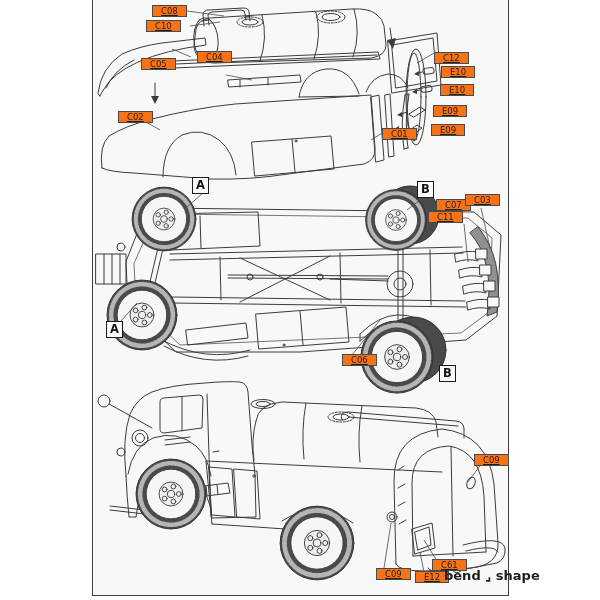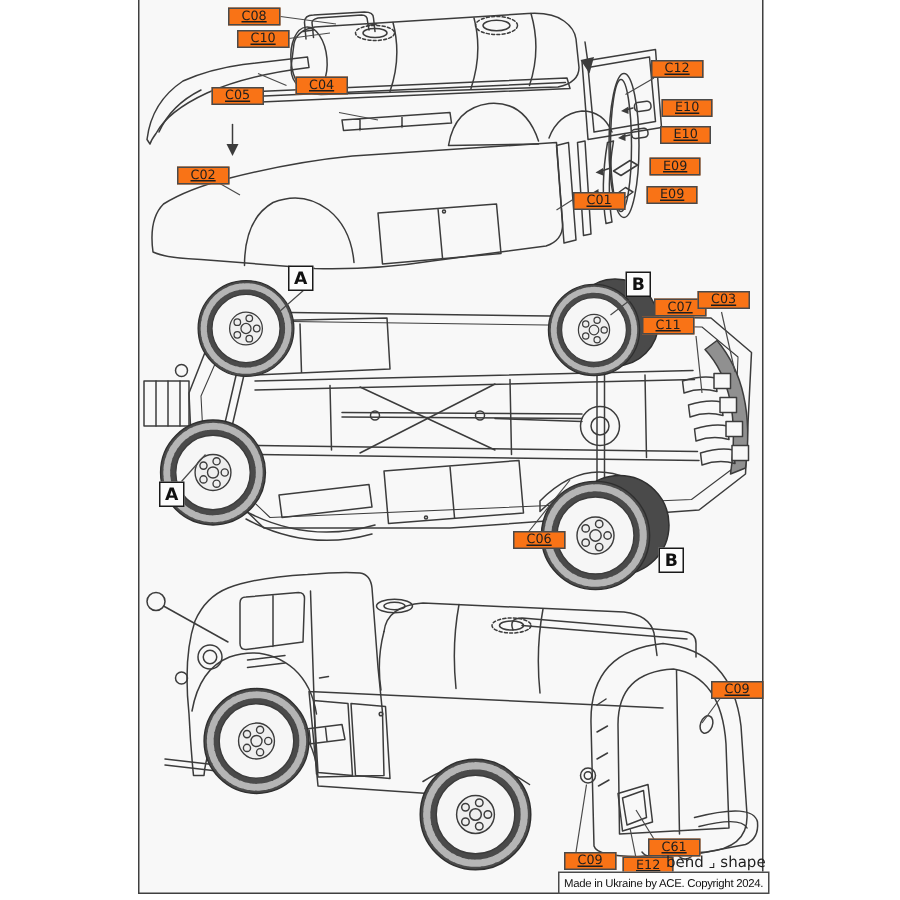--- a/index.html
+++ b/index.html
@@ -6,21 +6,21 @@
   .canvas{position:relative;width:600px;height:600px;background:#ffffff;overflow:hidden;
           font-family:"DejaVu Sans",sans-serif;}
   .page{position:absolute;left:92px;top:-2px;width:417px;height:598px;
         background:#f8f8f8;border:1px solid #3f3f3f;box-sizing:border-box;}
   svg.art{position:absolute;left:0;top:0;width:600px;height:600px;}
   .plabel{position:absolute;background:#f97316;border:1px solid #4a4a4a;color:#1e1e1e;
           font-size:8.5px;line-height:10px;padding:0 8px;white-space:nowrap;z-index:3;text-decoration:underline;}
   .marker{position:absolute;width:15px;height:15px;background:#fcfcfc;border:1.5px solid #1a1a1a;
           color:#111;font-size:11.5px;font-weight:bold;text-align:center;line-height:15px;
           box-sizing:content-box;z-index:3;}
-  .note{position:absolute;color:#1e1e1e;font-size:10px;line-height:12px;white-space:nowrap;z-index:3;}
+  .note{position:absolute;color:#1e1e1e;font-size:13px;line-height:12px;white-space:nowrap;z-index:3;font-weight:bold;}
   .copyright{position:absolute;left:372px;top:581px;border:1px solid #4a4a4a;background:#fcfcfc;
              color:#111;font-size:7.6px;line-height:13px;padding:0 3px;white-space:nowrap;
              letter-spacing:-0.2px;font-family:"Liberation Sans",sans-serif;z-index:3;}
 </style>
 </head>
 <body>
 
 <div class="canvas">
   <div class="page"></div>
 
@@ -228,39 +228,38 @@
     <g stroke="#4a4a4a" stroke-width="0.8" fill="none">
       <path d="M187,11 L224,16 M190,26 L220,22 M172,49 L191,57 M226,75 L252,80 M139,118 L160,130"></path>
       <path d="M382,133 L371,140 M436,52 L417,63"></path>
       <path d="M444,212 L428,234 M481,208 L490,248 M464,224 L468,262 M352,355 L380,320"></path>
       <path d="M203,193 L186,208 M424,197 L407,210 M121,321 L137,303"></path>
       <path d="M482,463 L468,482 M437,561 L424,540 M424,572 L420,552 M384,568 L391,523"></path>
     </g>
   </svg>
 
   <div class="plabel" style="left:152px;top:5px">C08</div>
-  <div class="plabel" style="left:158px;top:20px">C10</div>
+  <div class="plabel" style="left:146px;top:20px">C10</div>
   <div class="plabel" style="left:141px;top:58px">C05</div>
   <div class="plabel" style="left:197px;top:51px">C04</div>
   <div class="plabel" style="left:118px;top:111px">C02</div>
   <div class="plabel" style="left:382px;top:128px">C01</div>
-  <div class="plabel" style="left:434px;top:40px">C12</div>
+  <div class="plabel" style="left:434px;top:52px">C12</div>
   <div class="plabel" style="left:441px;top:66px">E10</div>
   <div class="plabel" style="left:440px;top:84px">E10</div>
   <div class="plabel" style="left:433px;top:105px">E09</div>
   <div class="plabel" style="left:431px;top:124px">E09</div>
   <div class="plabel" style="left:436px;top:199px">C07</div>
   <div class="plabel" style="left:465px;top:194px">C03</div>
   <div class="plabel" style="left:428px;top:211px">C11</div>
   <div class="plabel" style="left:342px;top:354px">C06</div>
   <div class="plabel" style="left:474px;top:454px">C09</div>
   <div class="plabel" style="left:432px;top:559px">C61</div>
   <div class="plabel" style="left:415px;top:571px">E12</div>
   <div class="note" style="left:444px;top:570px">bend ⌟ shape</div>
   <div class="plabel" style="left:376px;top:568px">C09</div>
 
   <div class="marker" style="left:192px;top:177px">A</div>
   <div class="marker" style="left:417px;top:181px">B</div>
   <div class="marker" style="left:106px;top:321px">A</div>
   <div class="marker" style="left:439px;top:365px">B</div>
 
-  <div class="copyright">Made in Ukraine by ACE. Copyright 2024.</div>
 </div>
 
 </body></html>

